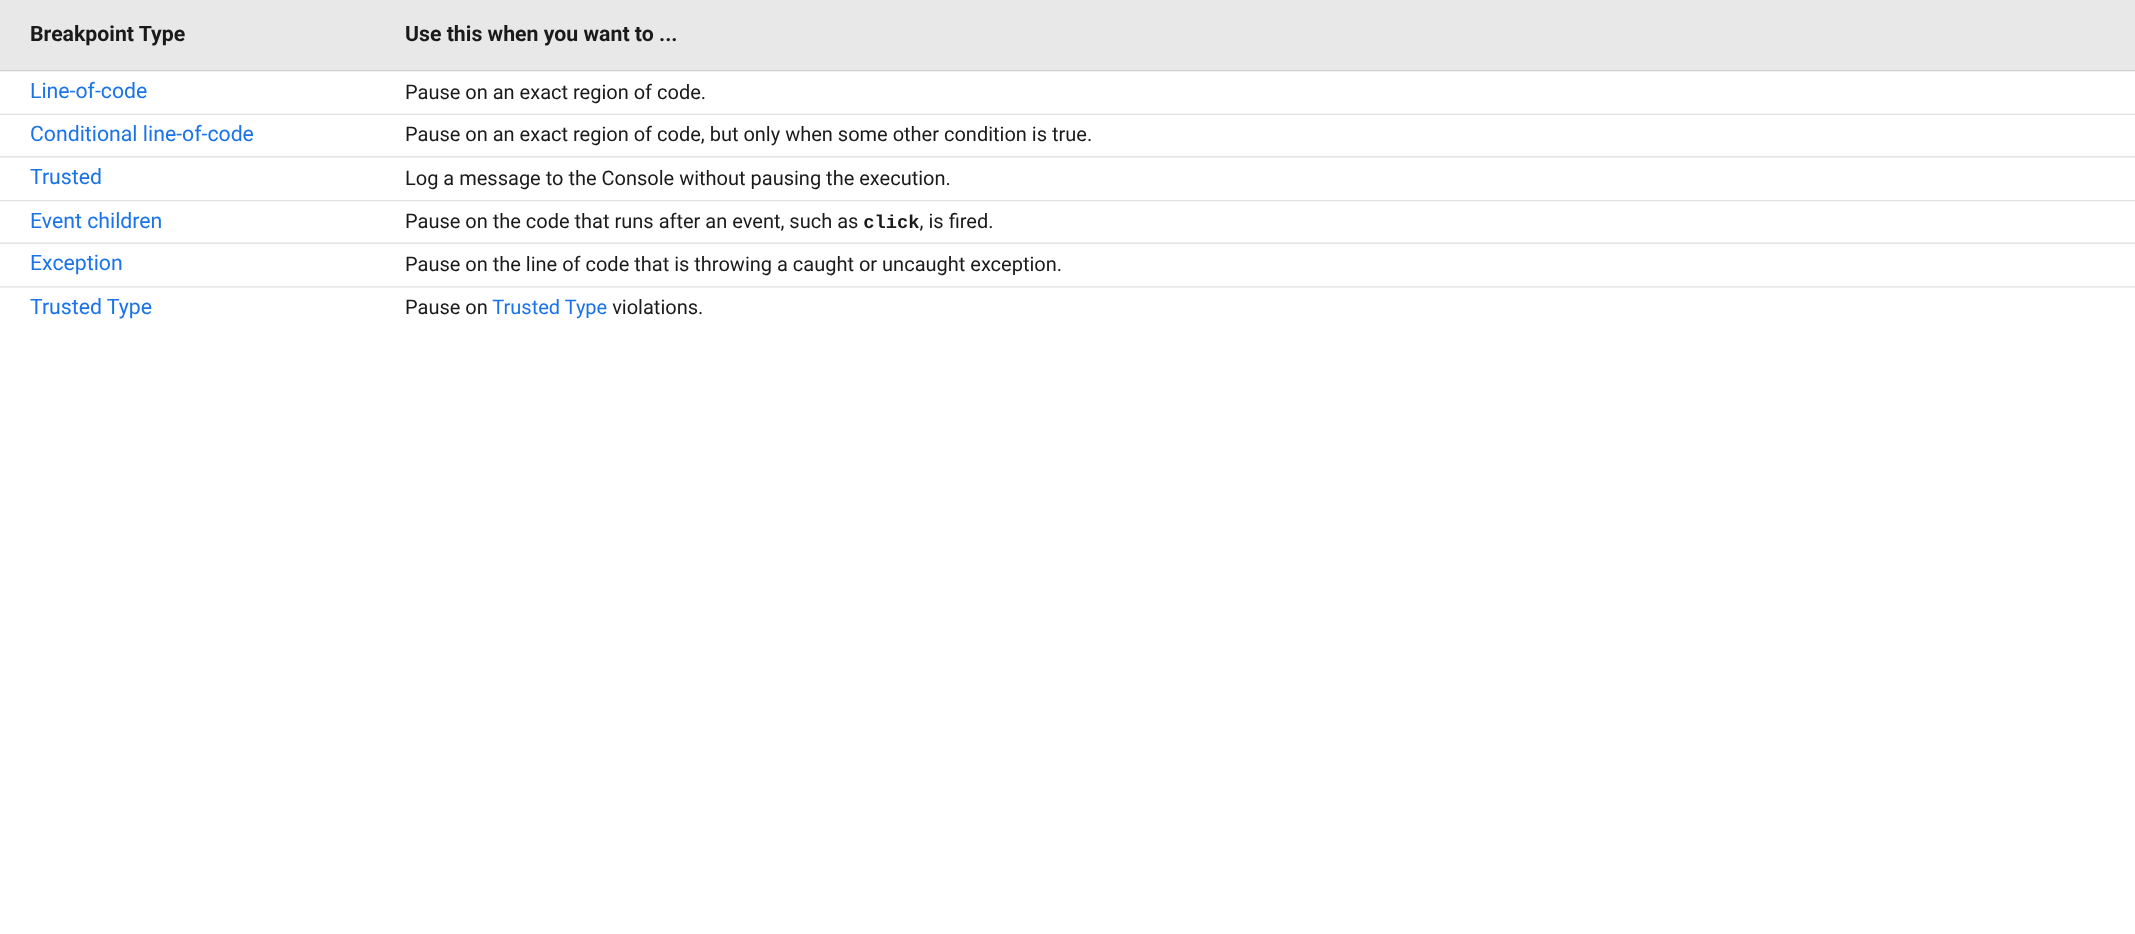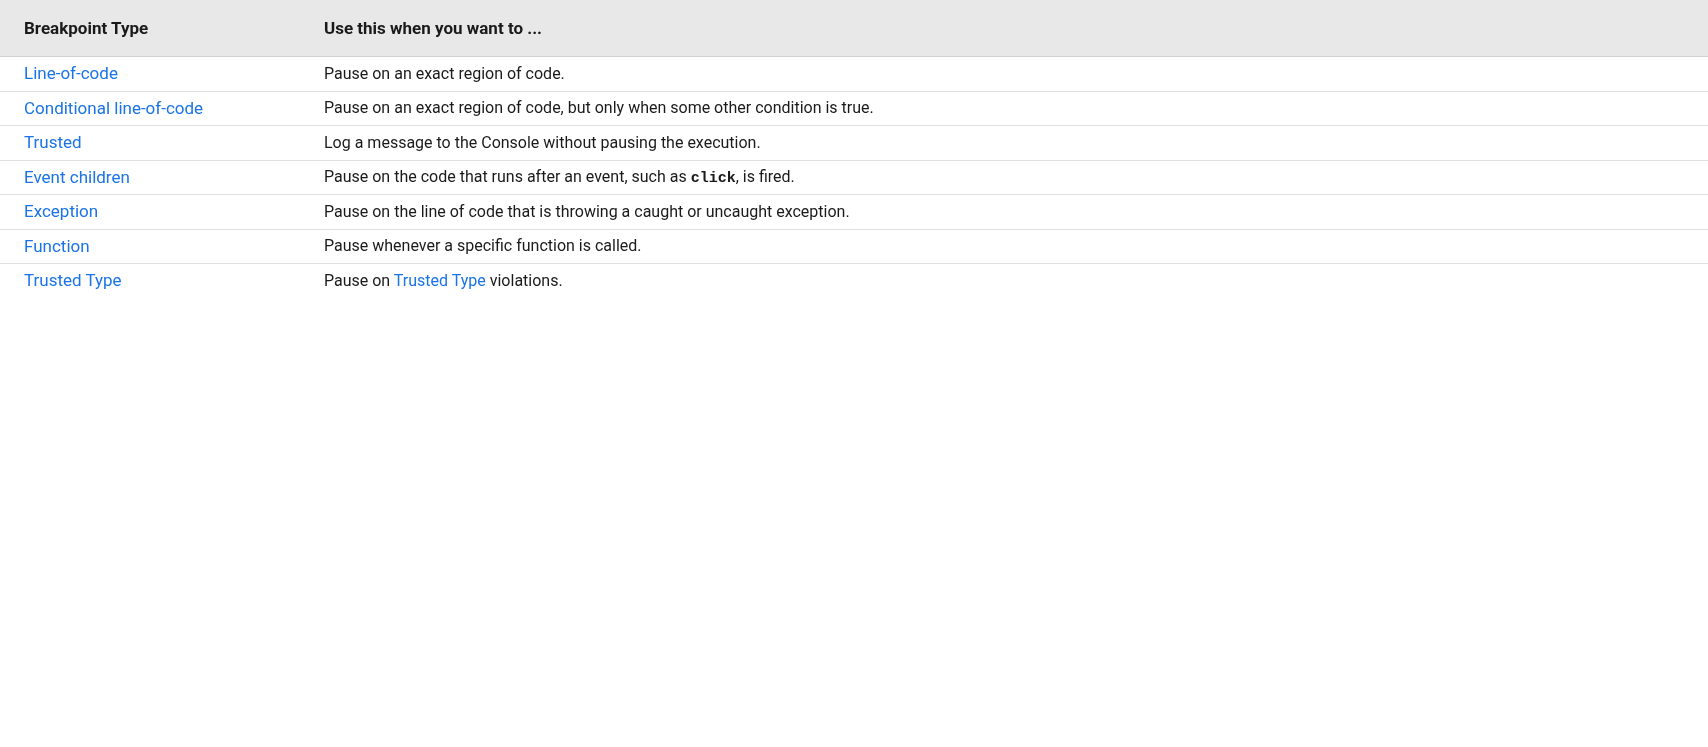--- a/index.html
+++ b/index.html
@@ -110,22 +110,18 @@
         </tr>
         <tr>
           <td><a class="link-text" href="#">Event children</a></td>
           <td>Pause on the code that runs after an event, such as <span class="code-text">click</span>, is fired.</td>
         </tr>
         <tr>
           <td><a class="link-text" href="#">Exception</a></td>
           <td>Pause on the line of code that is throwing a caught or uncaught exception.</td>
         </tr>
         <tr>
-          <td><a class="link-text" href="#">Function</a></td>
-          <td>Pause whenever a specific function is called.</td>
-        </tr>
-        <tr>
           <td><a class="link-text" href="#">Trusted Type</a></td>
           <td>Pause on <span class="inline-link">Trusted Type</span> violations.</td>
         </tr>
       </tbody>
   </table>
 </div>
 
 </body></html>

